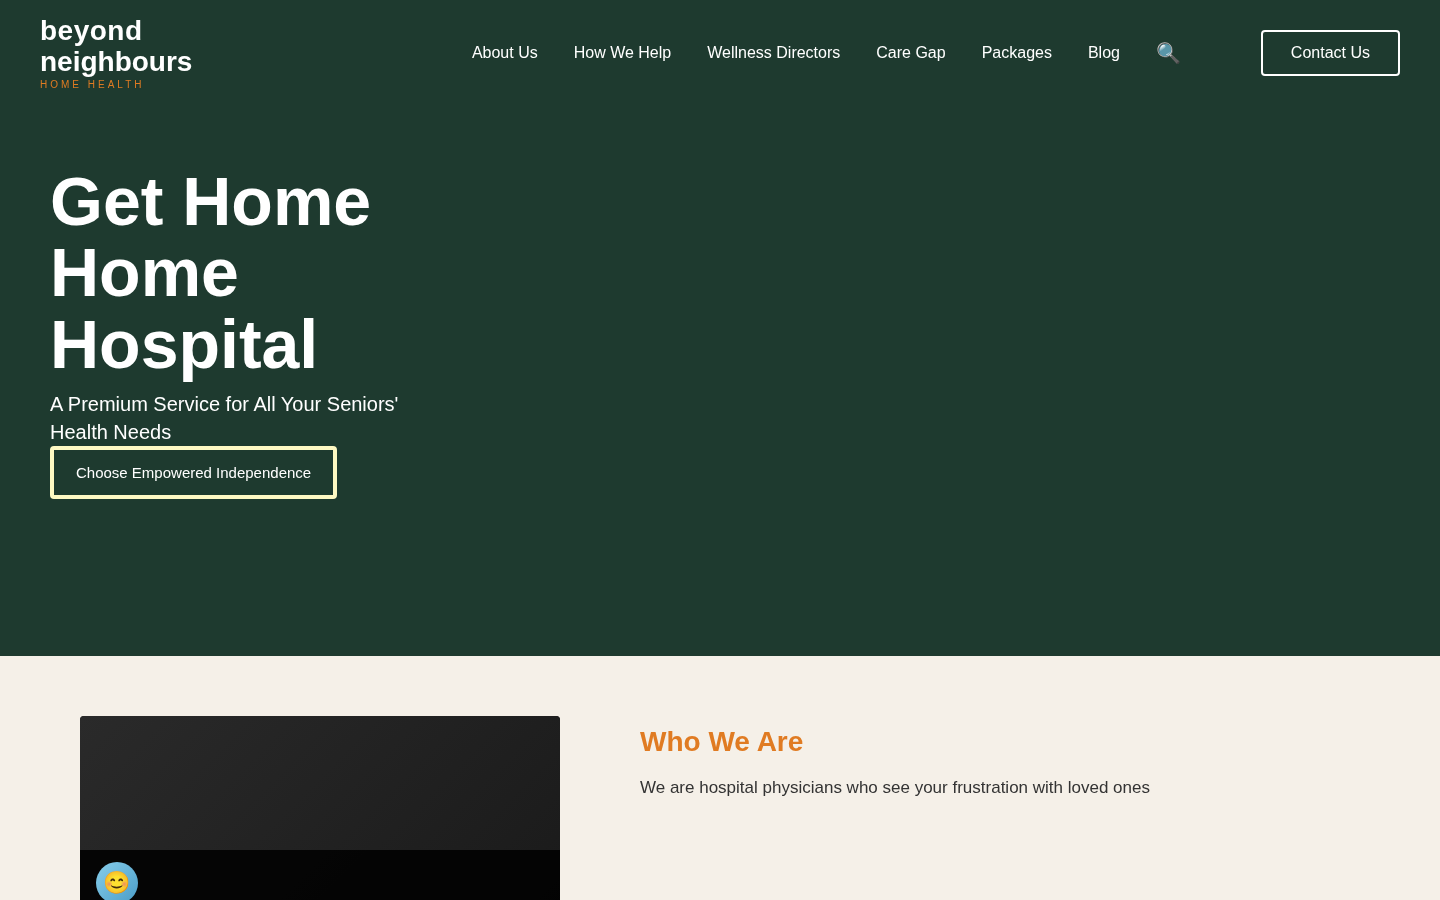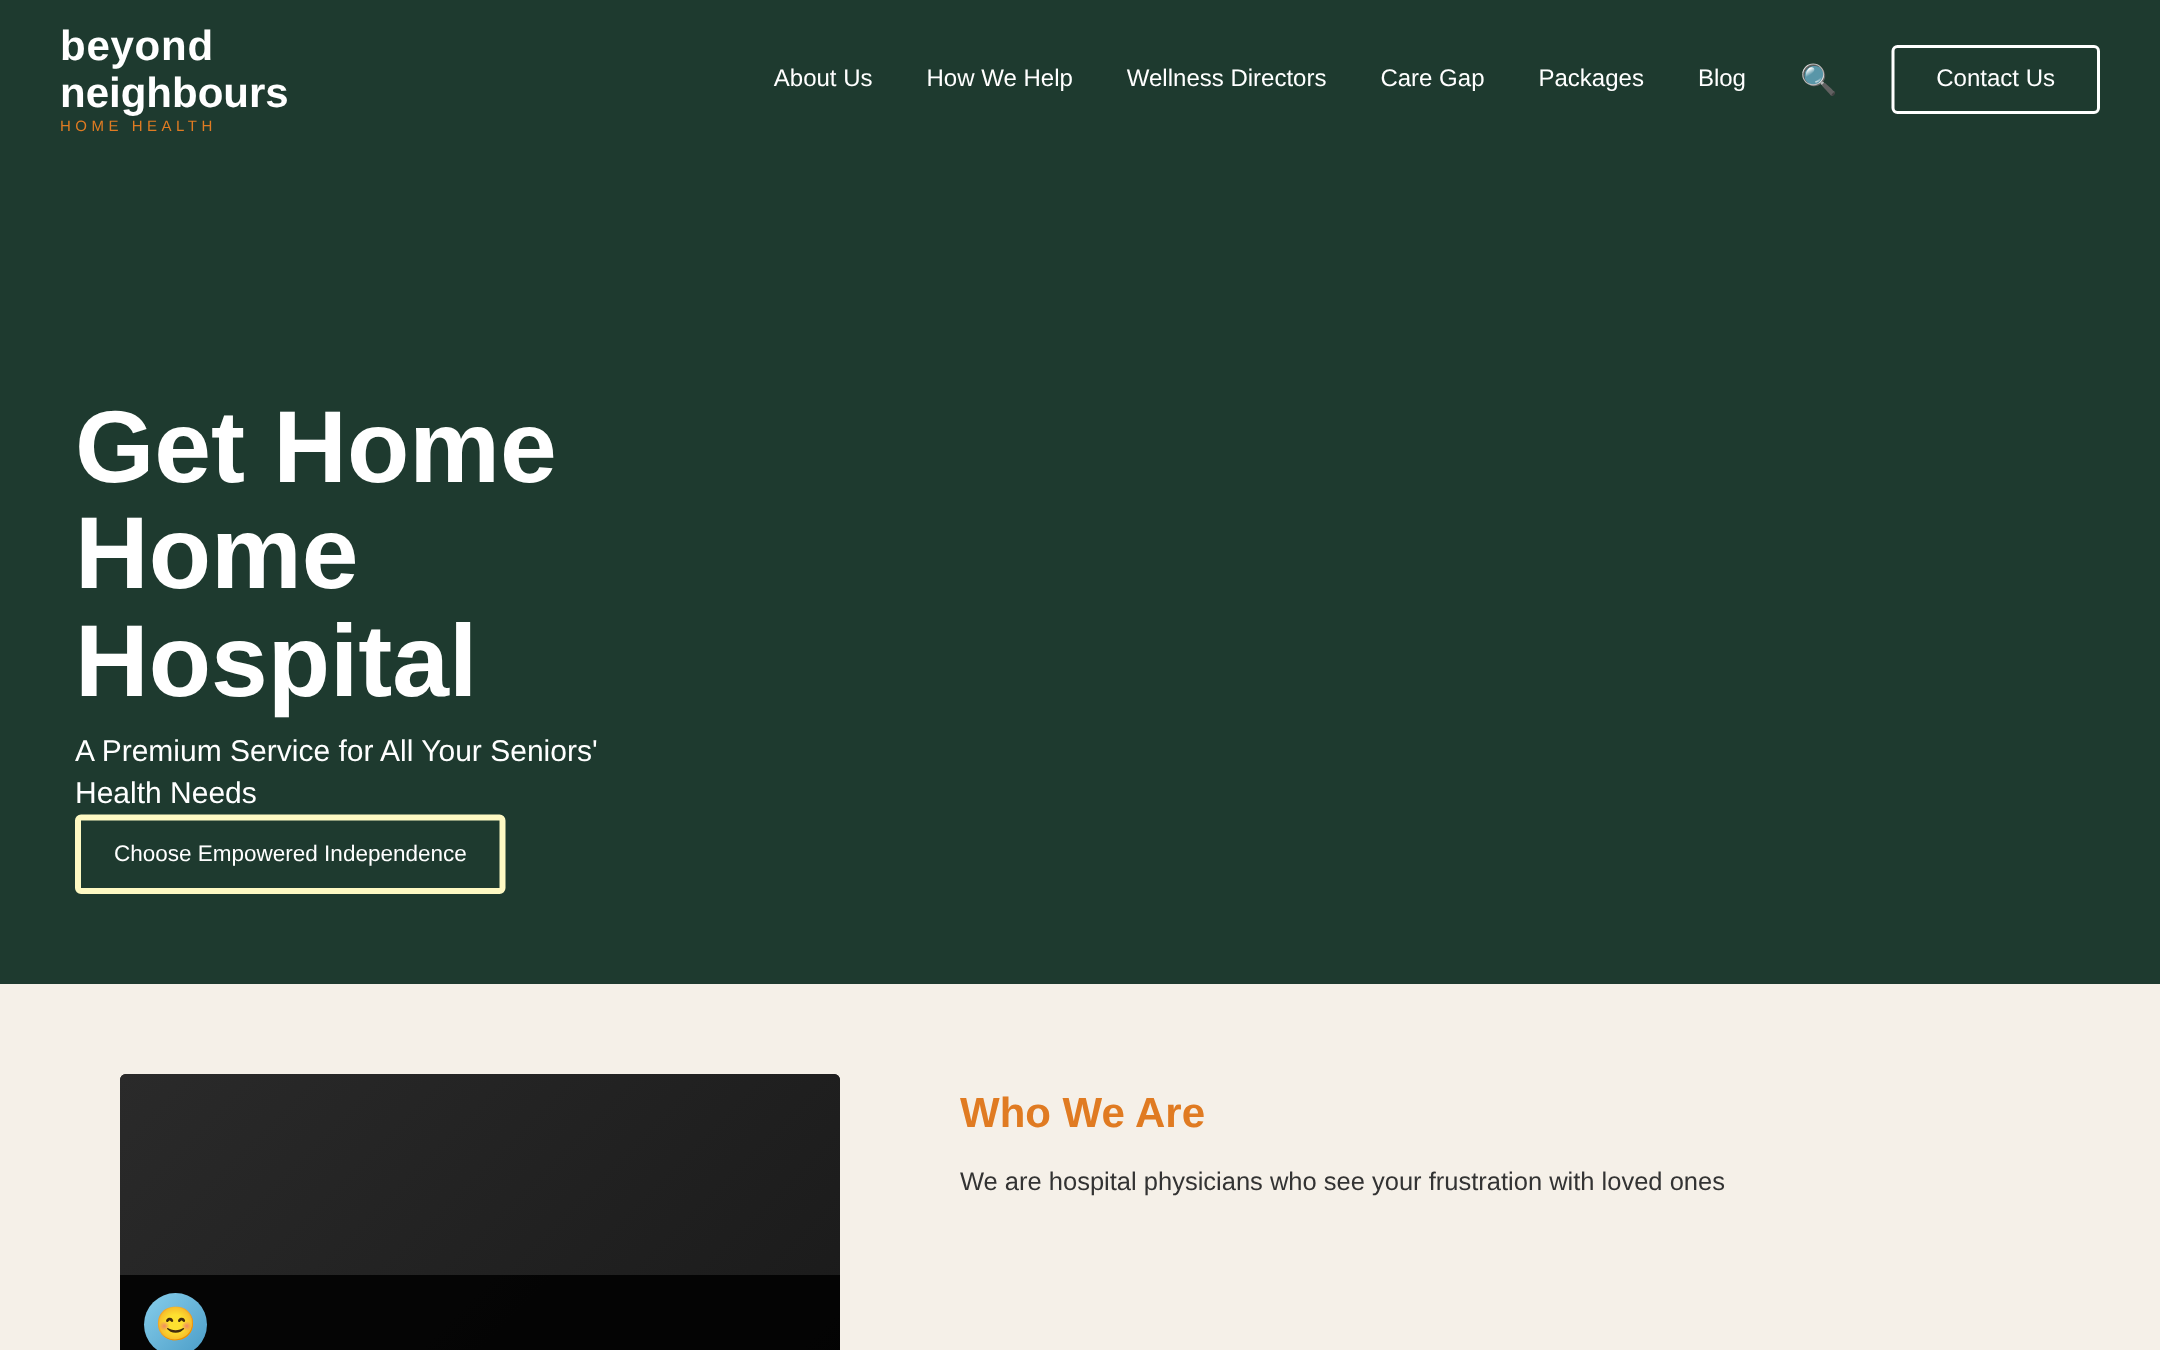--- a/index.html
+++ b/index.html
@@ -55,27 +55,28 @@
     }
     .contact-btn {
       background: transparent;
       border: 2px solid white;
       color: white;
       padding: 12px 28px;
       font-size: 16px;
       cursor: pointer;
       border-radius: 4px;
       white-space: nowrap;
+      margin-left: 44px;
     }
 
     
     .hero {
       background-color: #1e3a2f;
       display: flex;
-      align-items: flex-end;
+      align-items: flex-start;
       min-height: 550px;
       position: relative;
     }
     .hero-text {
       flex: 0 0 480px;
       padding: 60px 50px 60px 50px;
       display: flex;
       flex-direction: column;
       justify-content: center;
     }

